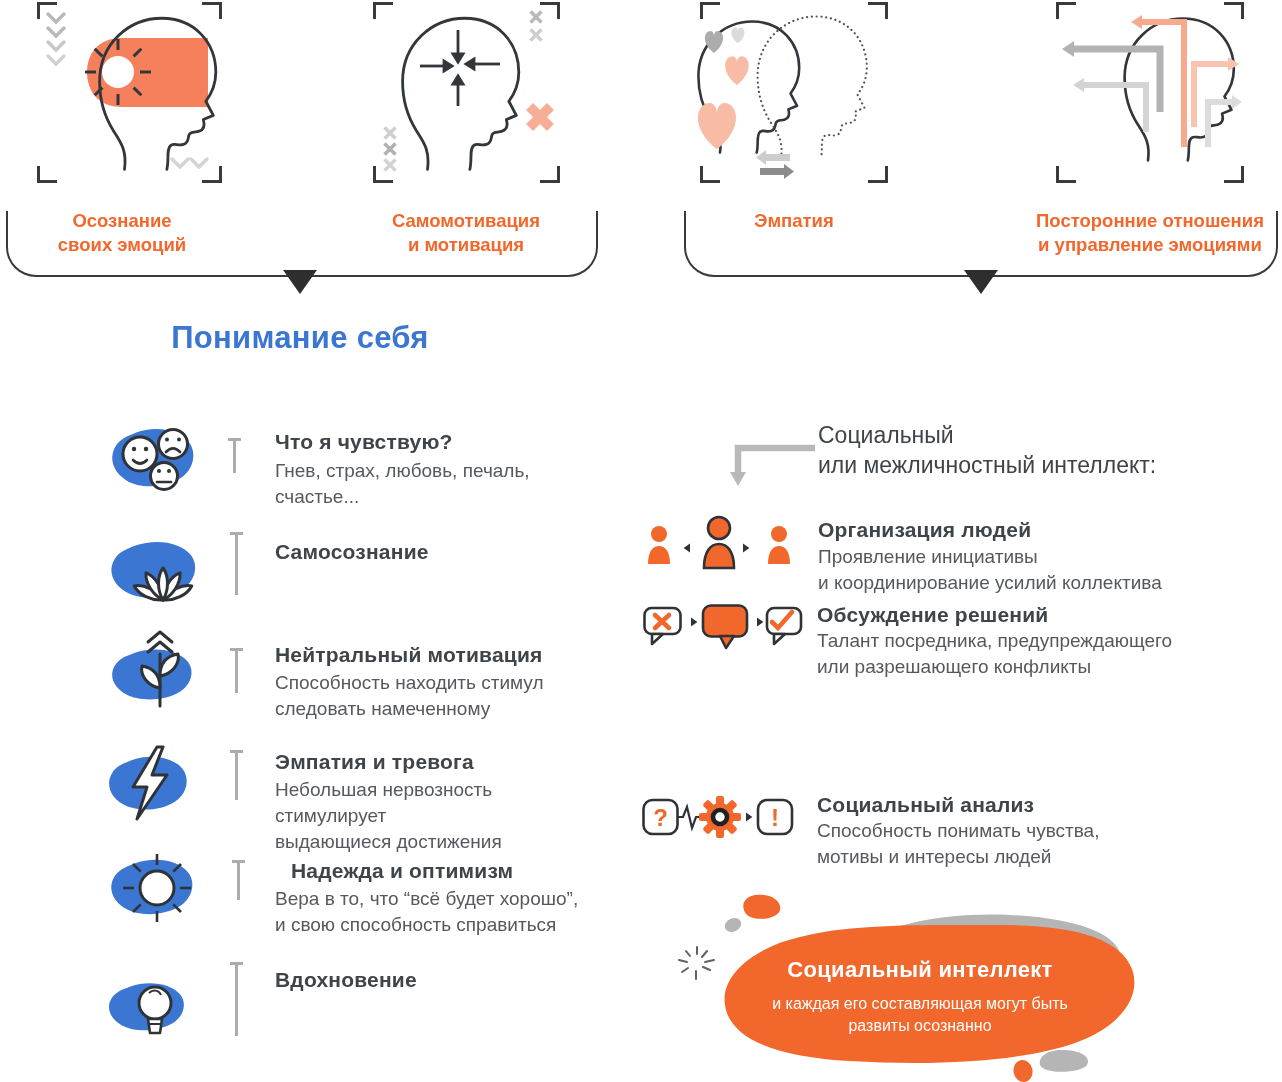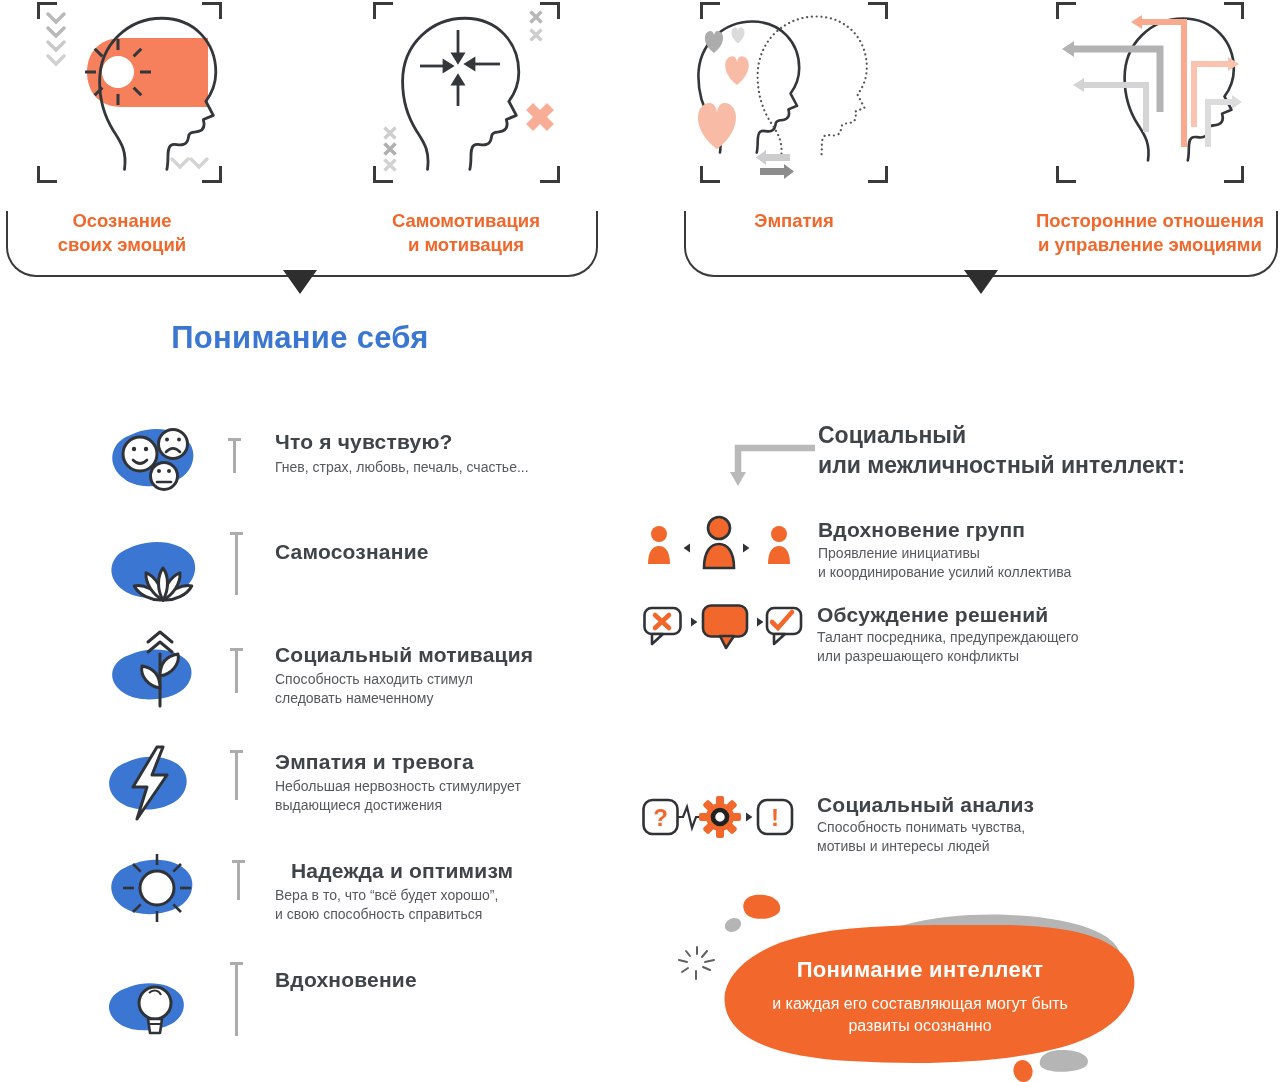--- a/index.html
+++ b/index.html
@@ -23,25 +23,25 @@
   .brace{position:absolute;height:64px;border:2.5px solid var(--bracket);border-top:none;
          border-radius:0 0 30px 30px;}
   .tri-down{position:absolute;width:0;height:0;border-left:17px solid transparent;
             border-right:17px solid transparent;border-top:24px solid #2E2E2E;}
   .col-heading{position:absolute;width:520px;text-align:center;font-size:31px;font-weight:bold;
                letter-spacing:0.3px;}
   .h-blue{color:var(--blue);} .h-orange{color:var(--orange);}
   .row{position:absolute;}
   .item-title{position:absolute;font-size:21px;font-weight:bold;color:var(--title);
               letter-spacing:0.2px;white-space:nowrap;}
-  .item-desc{position:absolute;font-size:14px;color:var(--desc);line-height:1.36;}
+  .item-desc{position:absolute;font-size:19px;color:var(--desc);line-height:1.36;}
   .stem{position:absolute;width:13px;}
   .stem .cap{width:13px;height:3px;background:var(--stem);}
   .stem .line{width:2.5px;background:var(--stem);margin:0 auto;}
-  .intro-text{position:absolute;font-size:23px;font-weight:700;color:var(--title);line-height:1.32;}
+  .intro-text{position:absolute;font-size:23px;font-weight:400;color:var(--title);line-height:1.32;}
   .callout-title{position:absolute;width:440px;text-align:center;color:#fff;font-size:22px;
                  font-weight:bold;letter-spacing:0.3px;}
   .callout-desc{position:absolute;width:440px;text-align:center;color:#fff;font-size:16px;
                 line-height:1.35;}
   svg{display:block;overflow:visible;}
 </style>
 </head>
 <body>
 
 <div class="canvas">
@@ -239,21 +239,21 @@
       </g>
       <g fill="#fff" stroke="#2F3337" stroke-width="3" stroke-linejoin="round">
         <path d="M52,58 C40,56 32,46 34,36 C46,38 52,46 52,58 Z"></path>
         <path d="M52,46 C64,44 72,34 70,24 C58,26 52,34 52,46 Z"></path>
       </g>
     </svg>
     <div class="stem" style="left:125px;top:18px">
       <div class="cap"></div>
         <div class="line" style="height:42px"></div>
     </div>
-    <div class="item-title" style="left:170px;top:13px">Социальный мотивация</div>
+    <div class="item-title" style="left:170px;top:13px">Нейтральный мотивация</div>
     <div class="item-desc pre" style="left:170px;top:40px">Способность находить стимул
 следовать намеченному</div>
   </div>
 
   <div class="row" style="left:105px;top:742px;width:480px;height:100px">
     <svg class="abs" style="left:0;top:3px" width="90" height="78" viewBox="0 0 90 78">
       <use href="#blob" transform="translate(0,8) scale(0.88,0.72)" fill="#3B76D2"></use>
       <path d="M52,2 L28,42 H42 L32,74 L62,30 H47 L58,2 Z" fill="#fff" stroke="#2F3337" stroke-width="3" stroke-linejoin="round"></path>
     </svg>
     <div class="stem" style="left:125px;top:8px">
@@ -312,21 +312,21 @@
 или межличностный интеллект:</div>
 
   <div class="row" style="left:642px;top:514px;width:560px;height:80px">
     <svg class="abs" style="left:5px;top:8px" width="146" height="46" viewBox="0 0 146 46">
       <use href="#prsn" transform="translate(12,28)" fill="#F2672B"></use>
       <use href="#triR" transform="translate(43,26) scale(-0.8,0.8)" fill="#2F3337"></use>
       <use href="#prsnBig" transform="translate(72,27)" fill="#F2672B" stroke="#2F3337" stroke-width="2.6"></use>
       <use href="#triR" transform="translate(96,26) scale(0.8)" fill="#2F3337"></use>
       <use href="#prsn" transform="translate(132,28)" fill="#F2672B"></use>
     </svg>
-    <div class="item-title" style="left:176px;top:4px">Вдохновение групп</div>
+    <div class="item-title" style="left:176px;top:4px">Организация людей</div>
     <div class="item-desc pre" style="left:176px;top:30px">Проявление инициативы
 и координирование усилий коллектива</div>
   </div>
 
   <div class="row" style="left:642px;top:598px;width:560px;height:90px">
     <svg class="abs" style="left:1px;top:6px" width="160" height="54" viewBox="0 0 160 54">
       <g fill="#fff" stroke="#2F3337" stroke-width="2.6" stroke-linejoin="round">
         <rect x="1.5" y="4" width="36" height="26" rx="7"></rect>
         <path d="M9,30 L9,40 L20,30 Z"></path>
       </g>
@@ -392,17 +392,17 @@
         <line x1="21" y1="9" x2="21" y2="2"></line>
       <line x1="14" y1="11" x2="10" y2="6"></line>
         <line x1="11" y1="17" x2="3" y2="15"></line>
       <line x1="12" y1="23" x2="6" y2="27"></line>
         <line x1="20" y1="26" x2="20" y2="34"></line>
       <line x1="27" y1="22" x2="34" y2="25"></line>
         <line x1="29" y1="17" x2="38" y2="15"></line>
     </g>
   </svg>
 
-  <div class="callout-title" style="left:700px;top:957px">Понимание интеллект</div>
+  <div class="callout-title" style="left:700px;top:957px">Социальный интеллект</div>
   <div class="callout-desc pre" style="left:700px;top:993px">и каждая его составляющая могут быть
 развиты осознанно</div>
 
 </div>
 
 </body></html>

